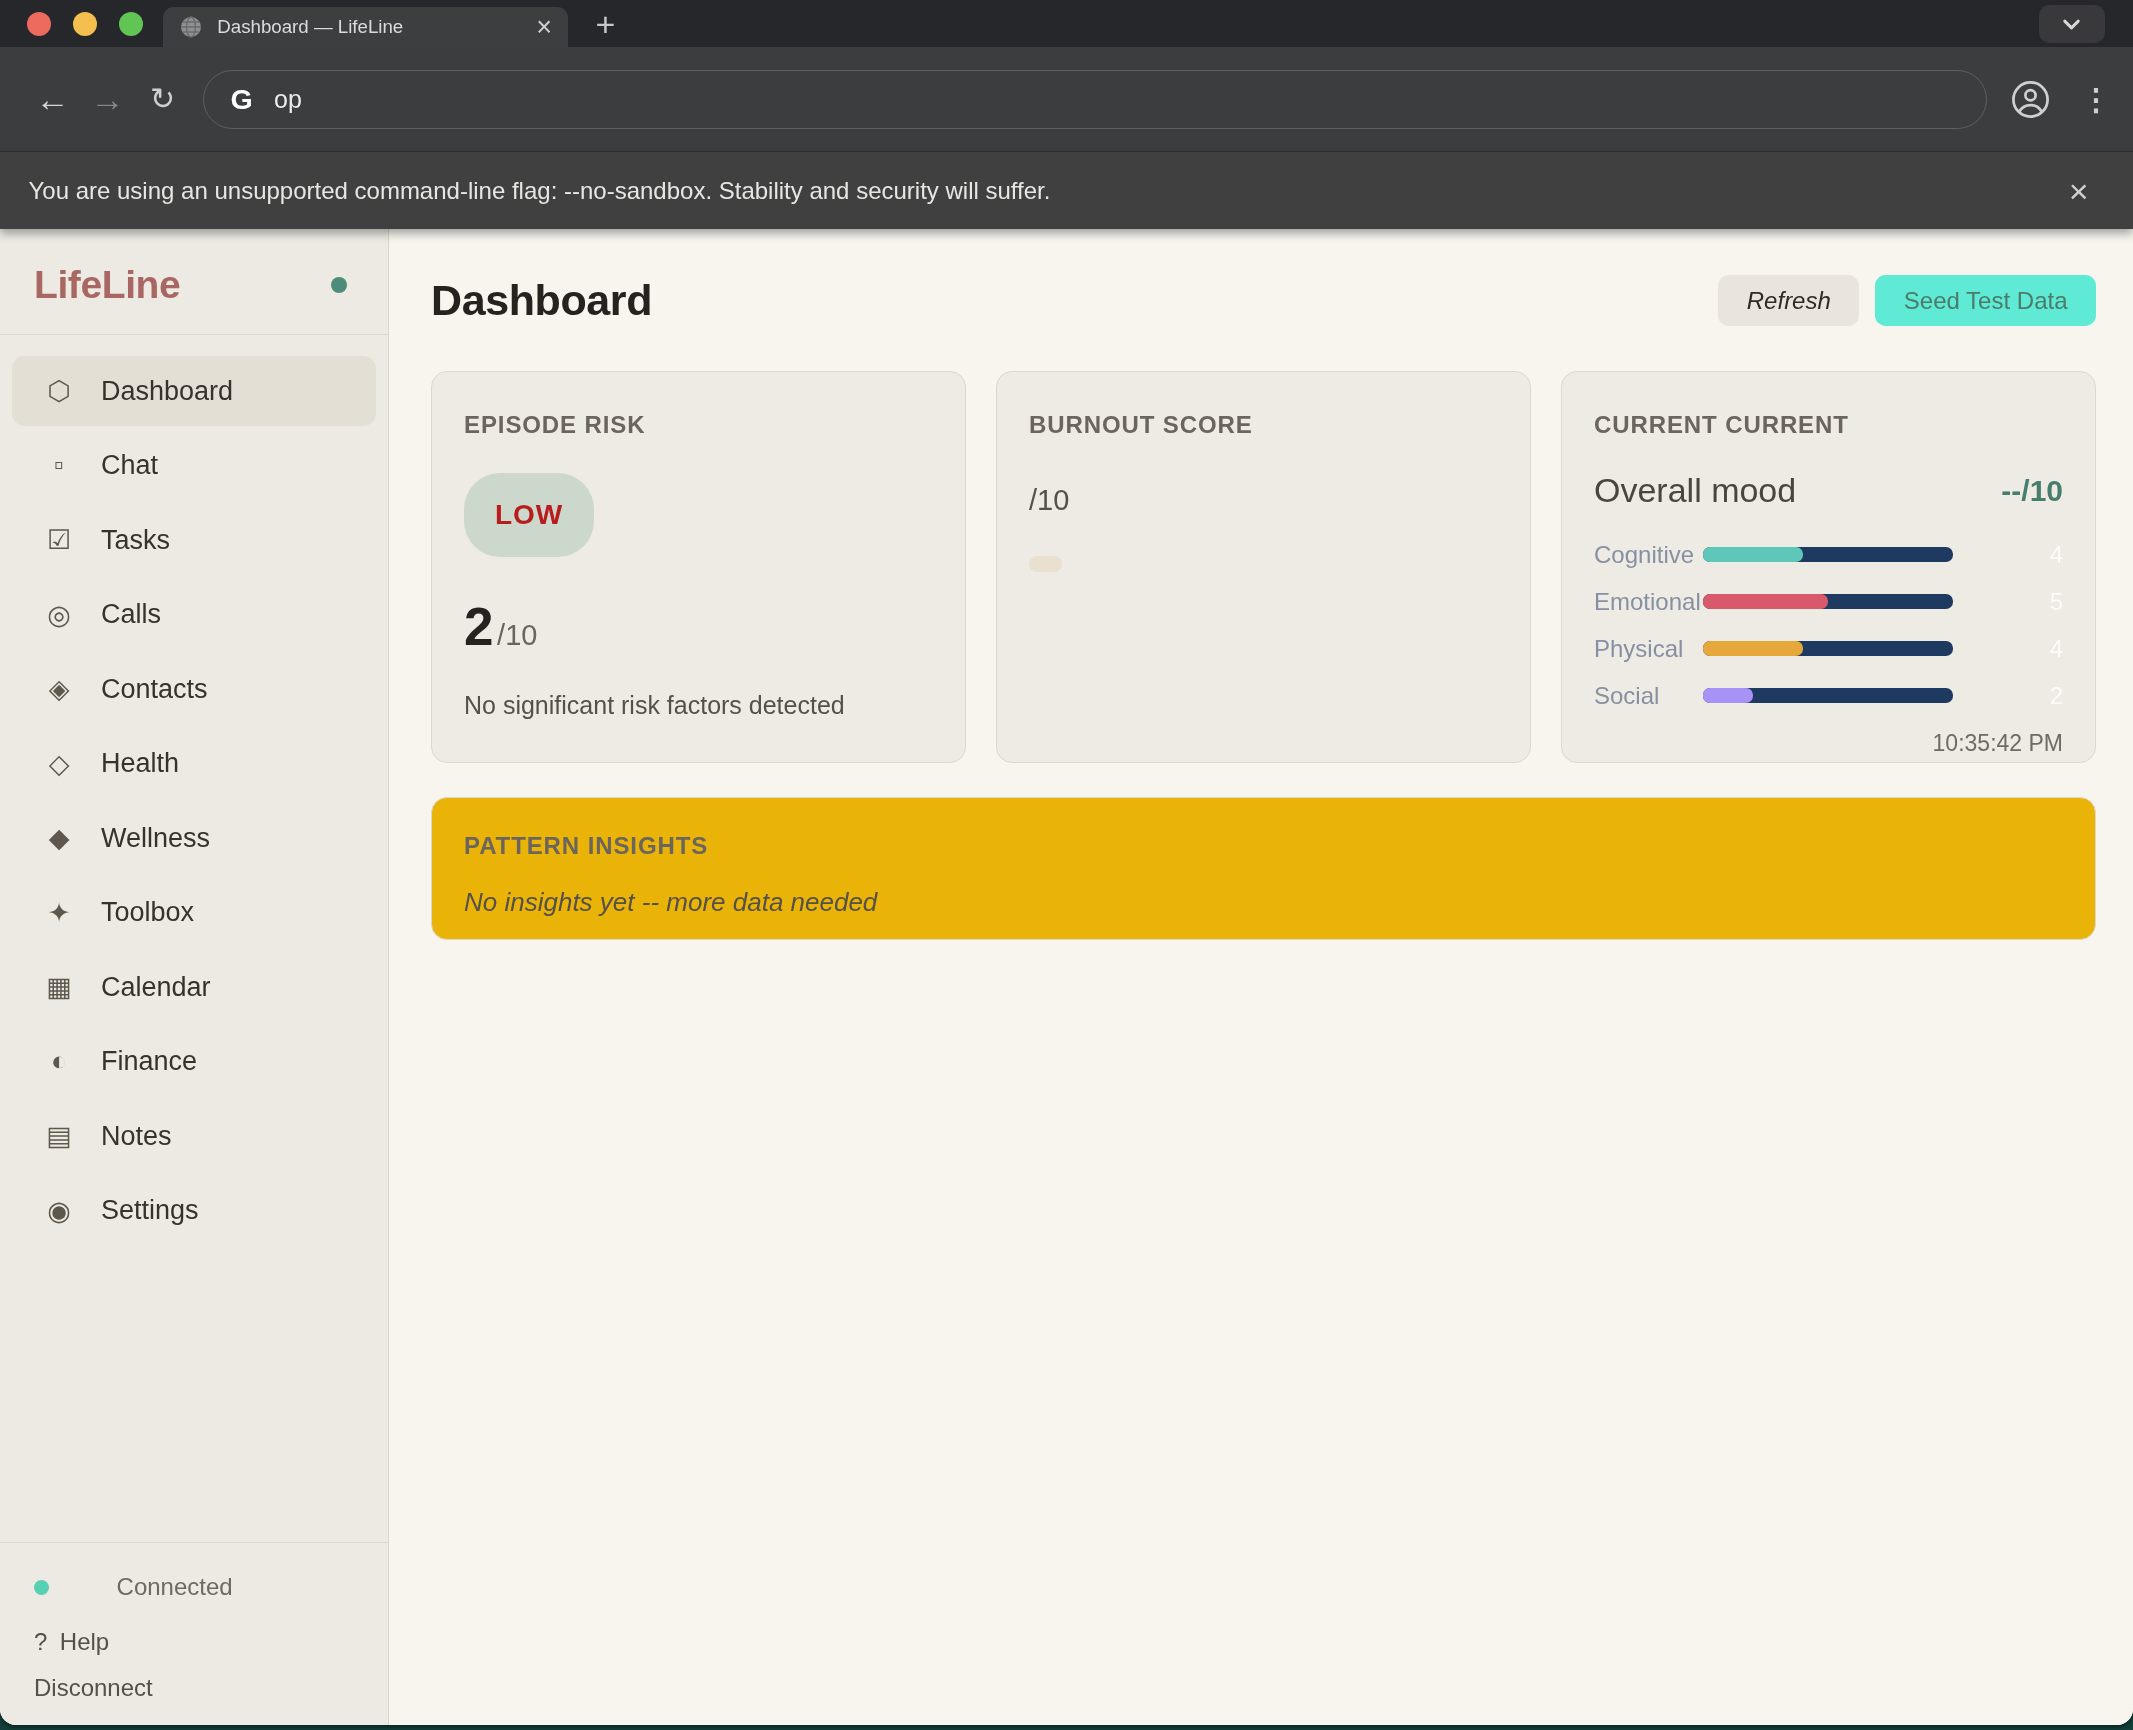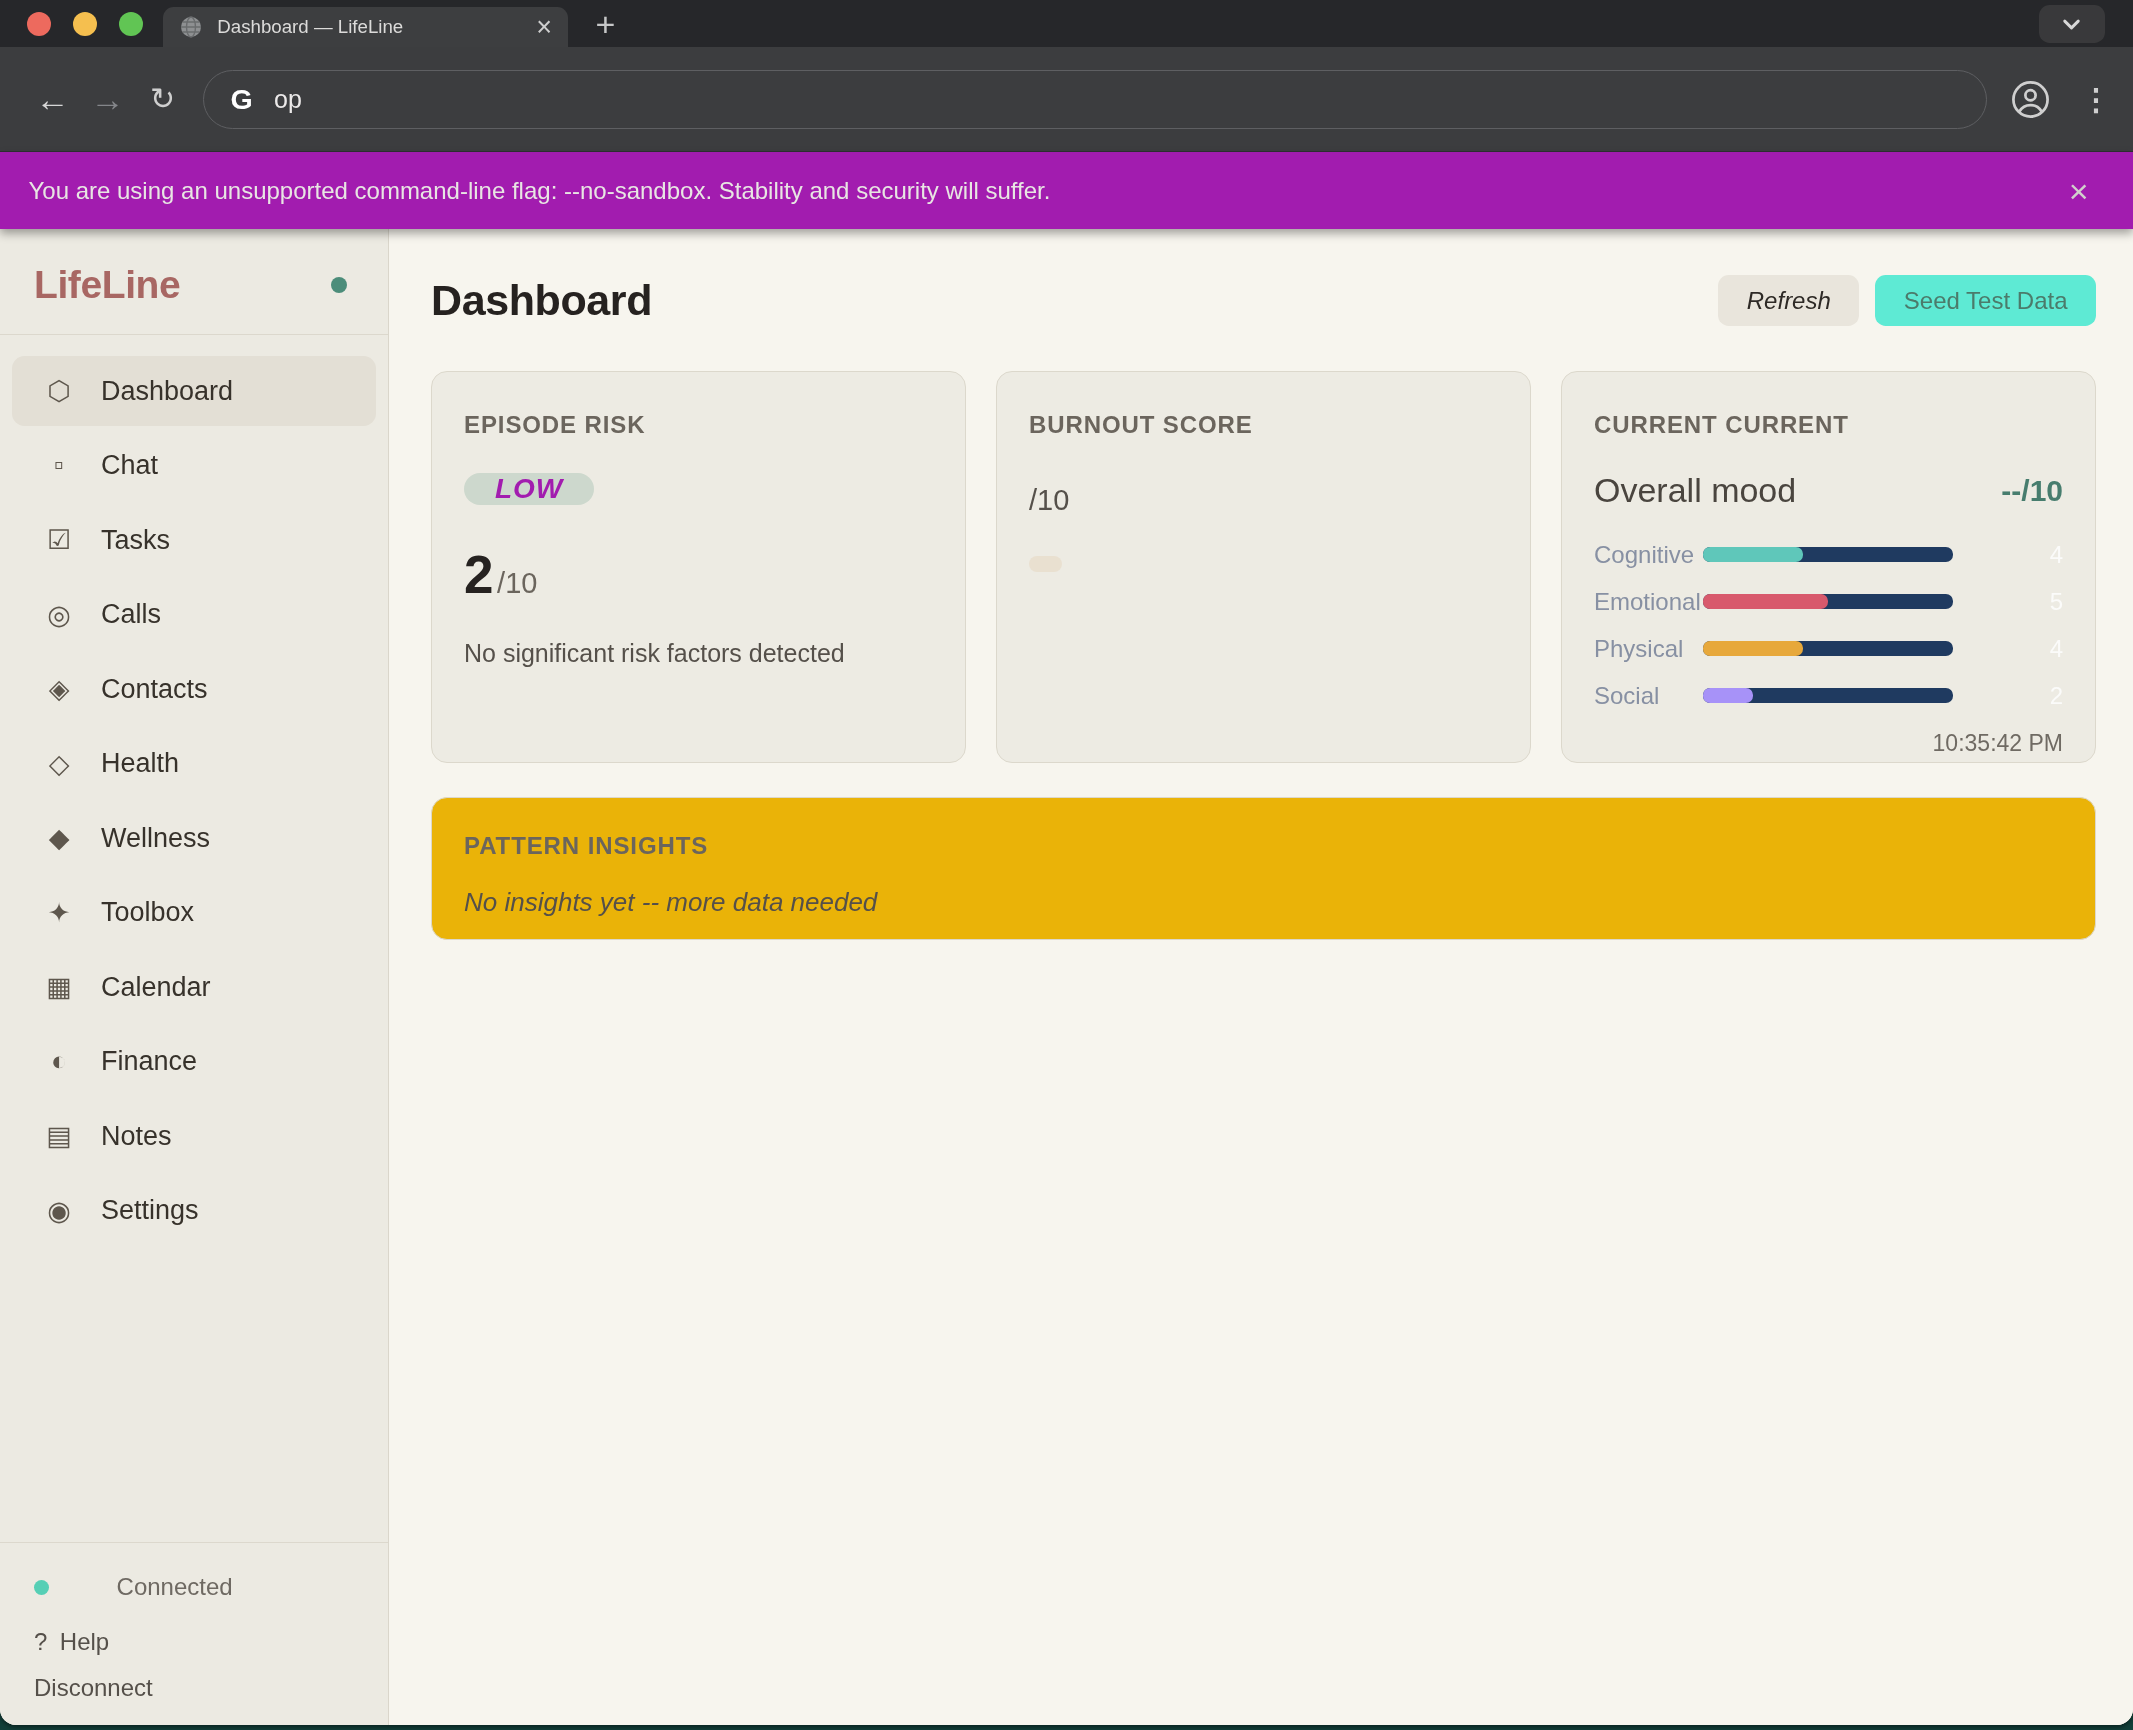--- a/index.html
+++ b/index.html
@@ -28,21 +28,21 @@
   .nav-ico { font-size:34px; width:55px; text-align:center; flex:none; line-height:1; }
   .back { color:#d6d6d6; } .fwd { color:#84868a; } .reload { color:#cfcfcf; font-size:30px; }
   .urlbar { flex:1; height:59px; margin:0 23px 0 12.5px; border:1.8px solid #5e5f62; border-radius:30px;
             display:flex; align-items:center; padding:0 27px; background:#3c3d3f; }
   .g-logo { color:#ffffff; font-size:28.5px; font-weight:700; margin-right:21.4px; }
   .url-text { color:#eceaea; font-size:25px; }
   .profile-ico { width:41px; height:41px; margin-right:30px; flex:none; }
   .menu-dots { color:#cfcfcf; font-size:30px; font-weight:700; letter-spacing:0; width:27px; text-align:center; }
 
   
-  .banner { height:78px; background:#a21caf; border-top:0.9px solid #2c2d2f; color:#e8e6e3;
+  .banner { height:78px; background:#404040; border-top:0.9px solid #2c2d2f; color:#e8e6e3;
             display:flex; align-items:center; padding:0 28.5px; font-size:24px; flex:none;
             box-shadow:0 4.5px 9px rgba(0,0,0,.35); position:relative; z-index:5; }
   .banner-text { flex:1; }
   .banner-close { color:#d2d0cd; font-size:34px; line-height:1; margin-right:16px; }
 
   
   .app { flex:1; display:flex; min-height:0;justify-content:center; }
   .sidebar { width:389px; flex:none; background:#eceae2; border-right:1.8px solid #dad6cb;
              display:flex; flex-direction:column; }
   .logo-row { padding:34px 34px 27px 34px; display:flex; align-items:center; justify-content:space-between;
@@ -71,22 +71,22 @@
   .btn { height:51px; border:none; border-radius:10.7px; padding:0 28.5px; font-size:24px;
          font-family:"Liberation Sans", sans-serif; cursor:pointer; }
   .btn-refresh { background:#e9e5dc; color:#2e2a26;font-style:italic; }
   .btn-seed { background:#5eead4; color:#4b7b6b; }
 
   .cards-row { display:flex; gap:30px; }
   .card { background:#edebe3; border:1.8px solid #dcd8cc; border-radius:16px; width:535px; height:392px;
           padding:39px 32px; flex:none; }
   .card-title { font-size:24px; font-weight:700; color:#6b655d; letter-spacing:0.9px; }
 
-  .badge { display:inline-block; margin-top:34px; background:#cdd8cd; color:#a21caf; font-size:28px;
-           font-weight:700; letter-spacing:0.9px; padding:0 31px; border-radius:36px;font-style:italic; }
+  .badge { display:inline-block; margin-top:34px; background:#cdd8cd; color:#b91c1c; font-size:28px;
+           font-weight:700; letter-spacing:0.9px; padding:26px 31px; border-radius:36px; }
   .score-row { margin-top:39px; display:flex; align-items:baseline; }
   .score-big { font-size:53px; font-weight:800; color:#262220; }
   .score-denom { font-size:29px; color:#6b655d; margin-left:3.6px; }
   .risk-note { margin-top:34px; font-size:25px; color:#55504a; }
 
   .burnout-denom { margin-top:45px; font-size:29px; color:#55504a; }
   .empty-pill { margin-top:39px; width:33px; height:16px; border-radius:8px; background:#e9e0d0; }
 
   .overall-row { margin-top:32px; display:flex; align-items:center; justify-content:space-between; }
   .overall-lbl { font-size:34px; color:#4a453f; }

